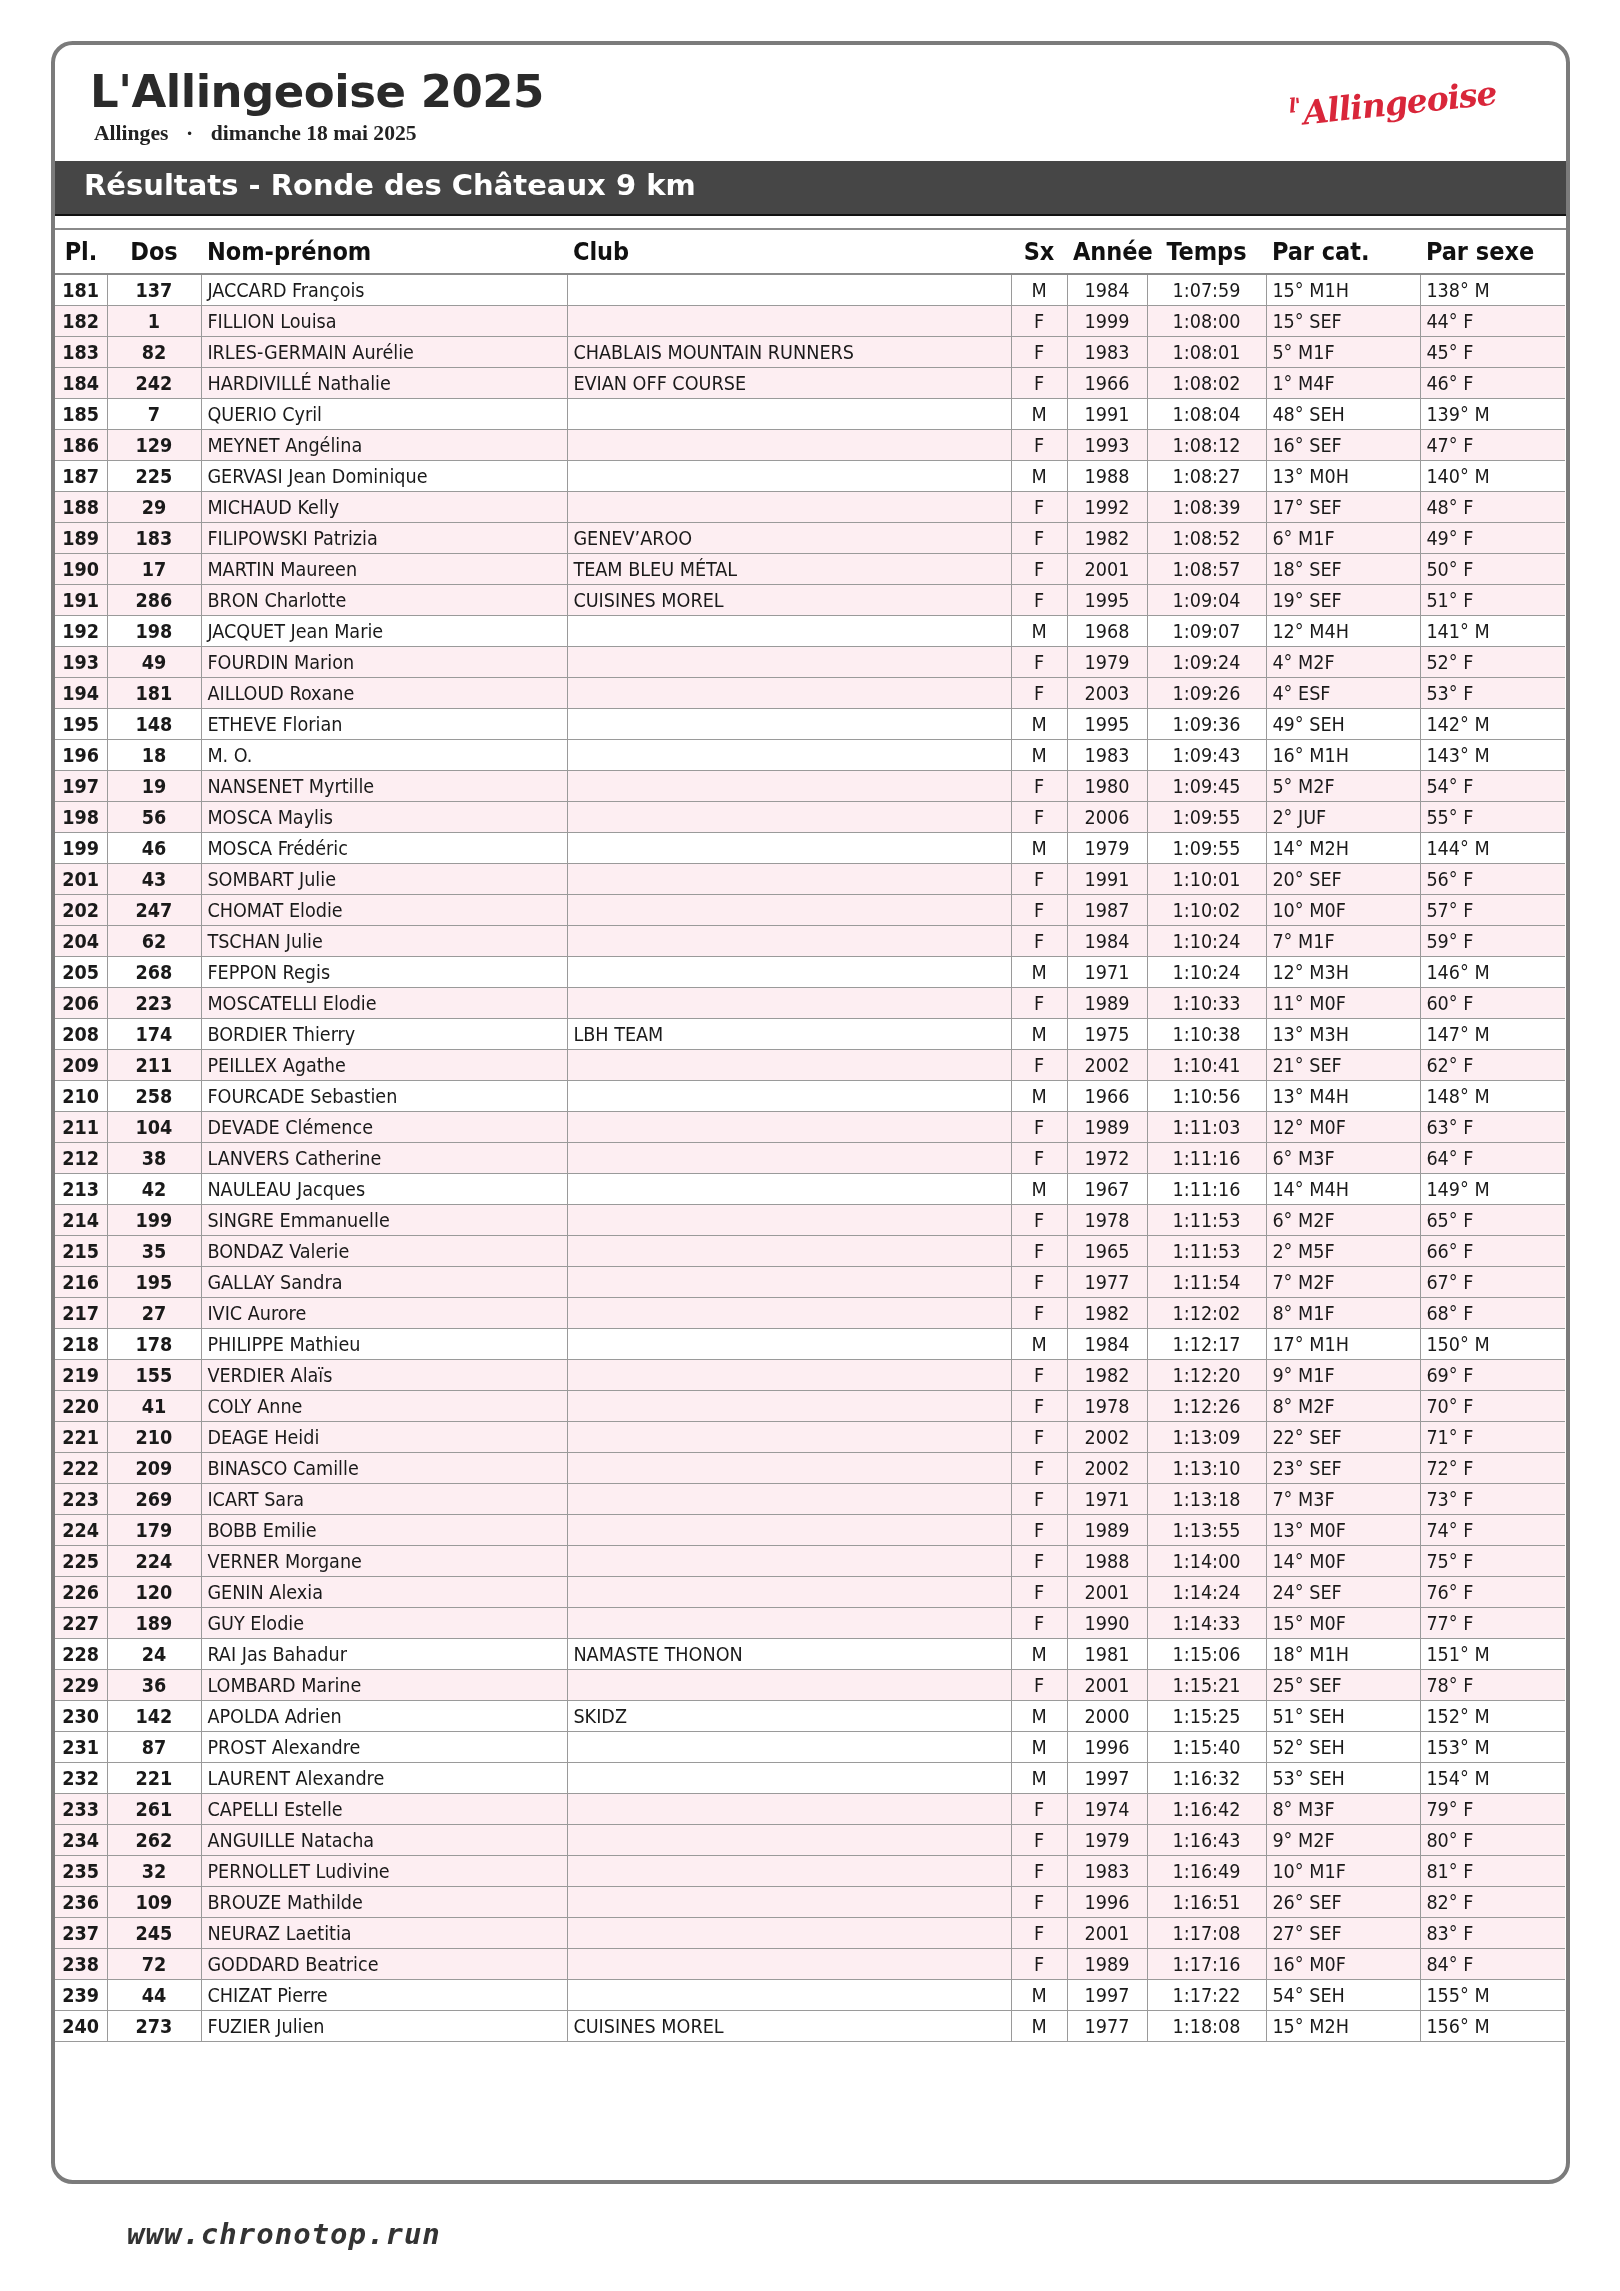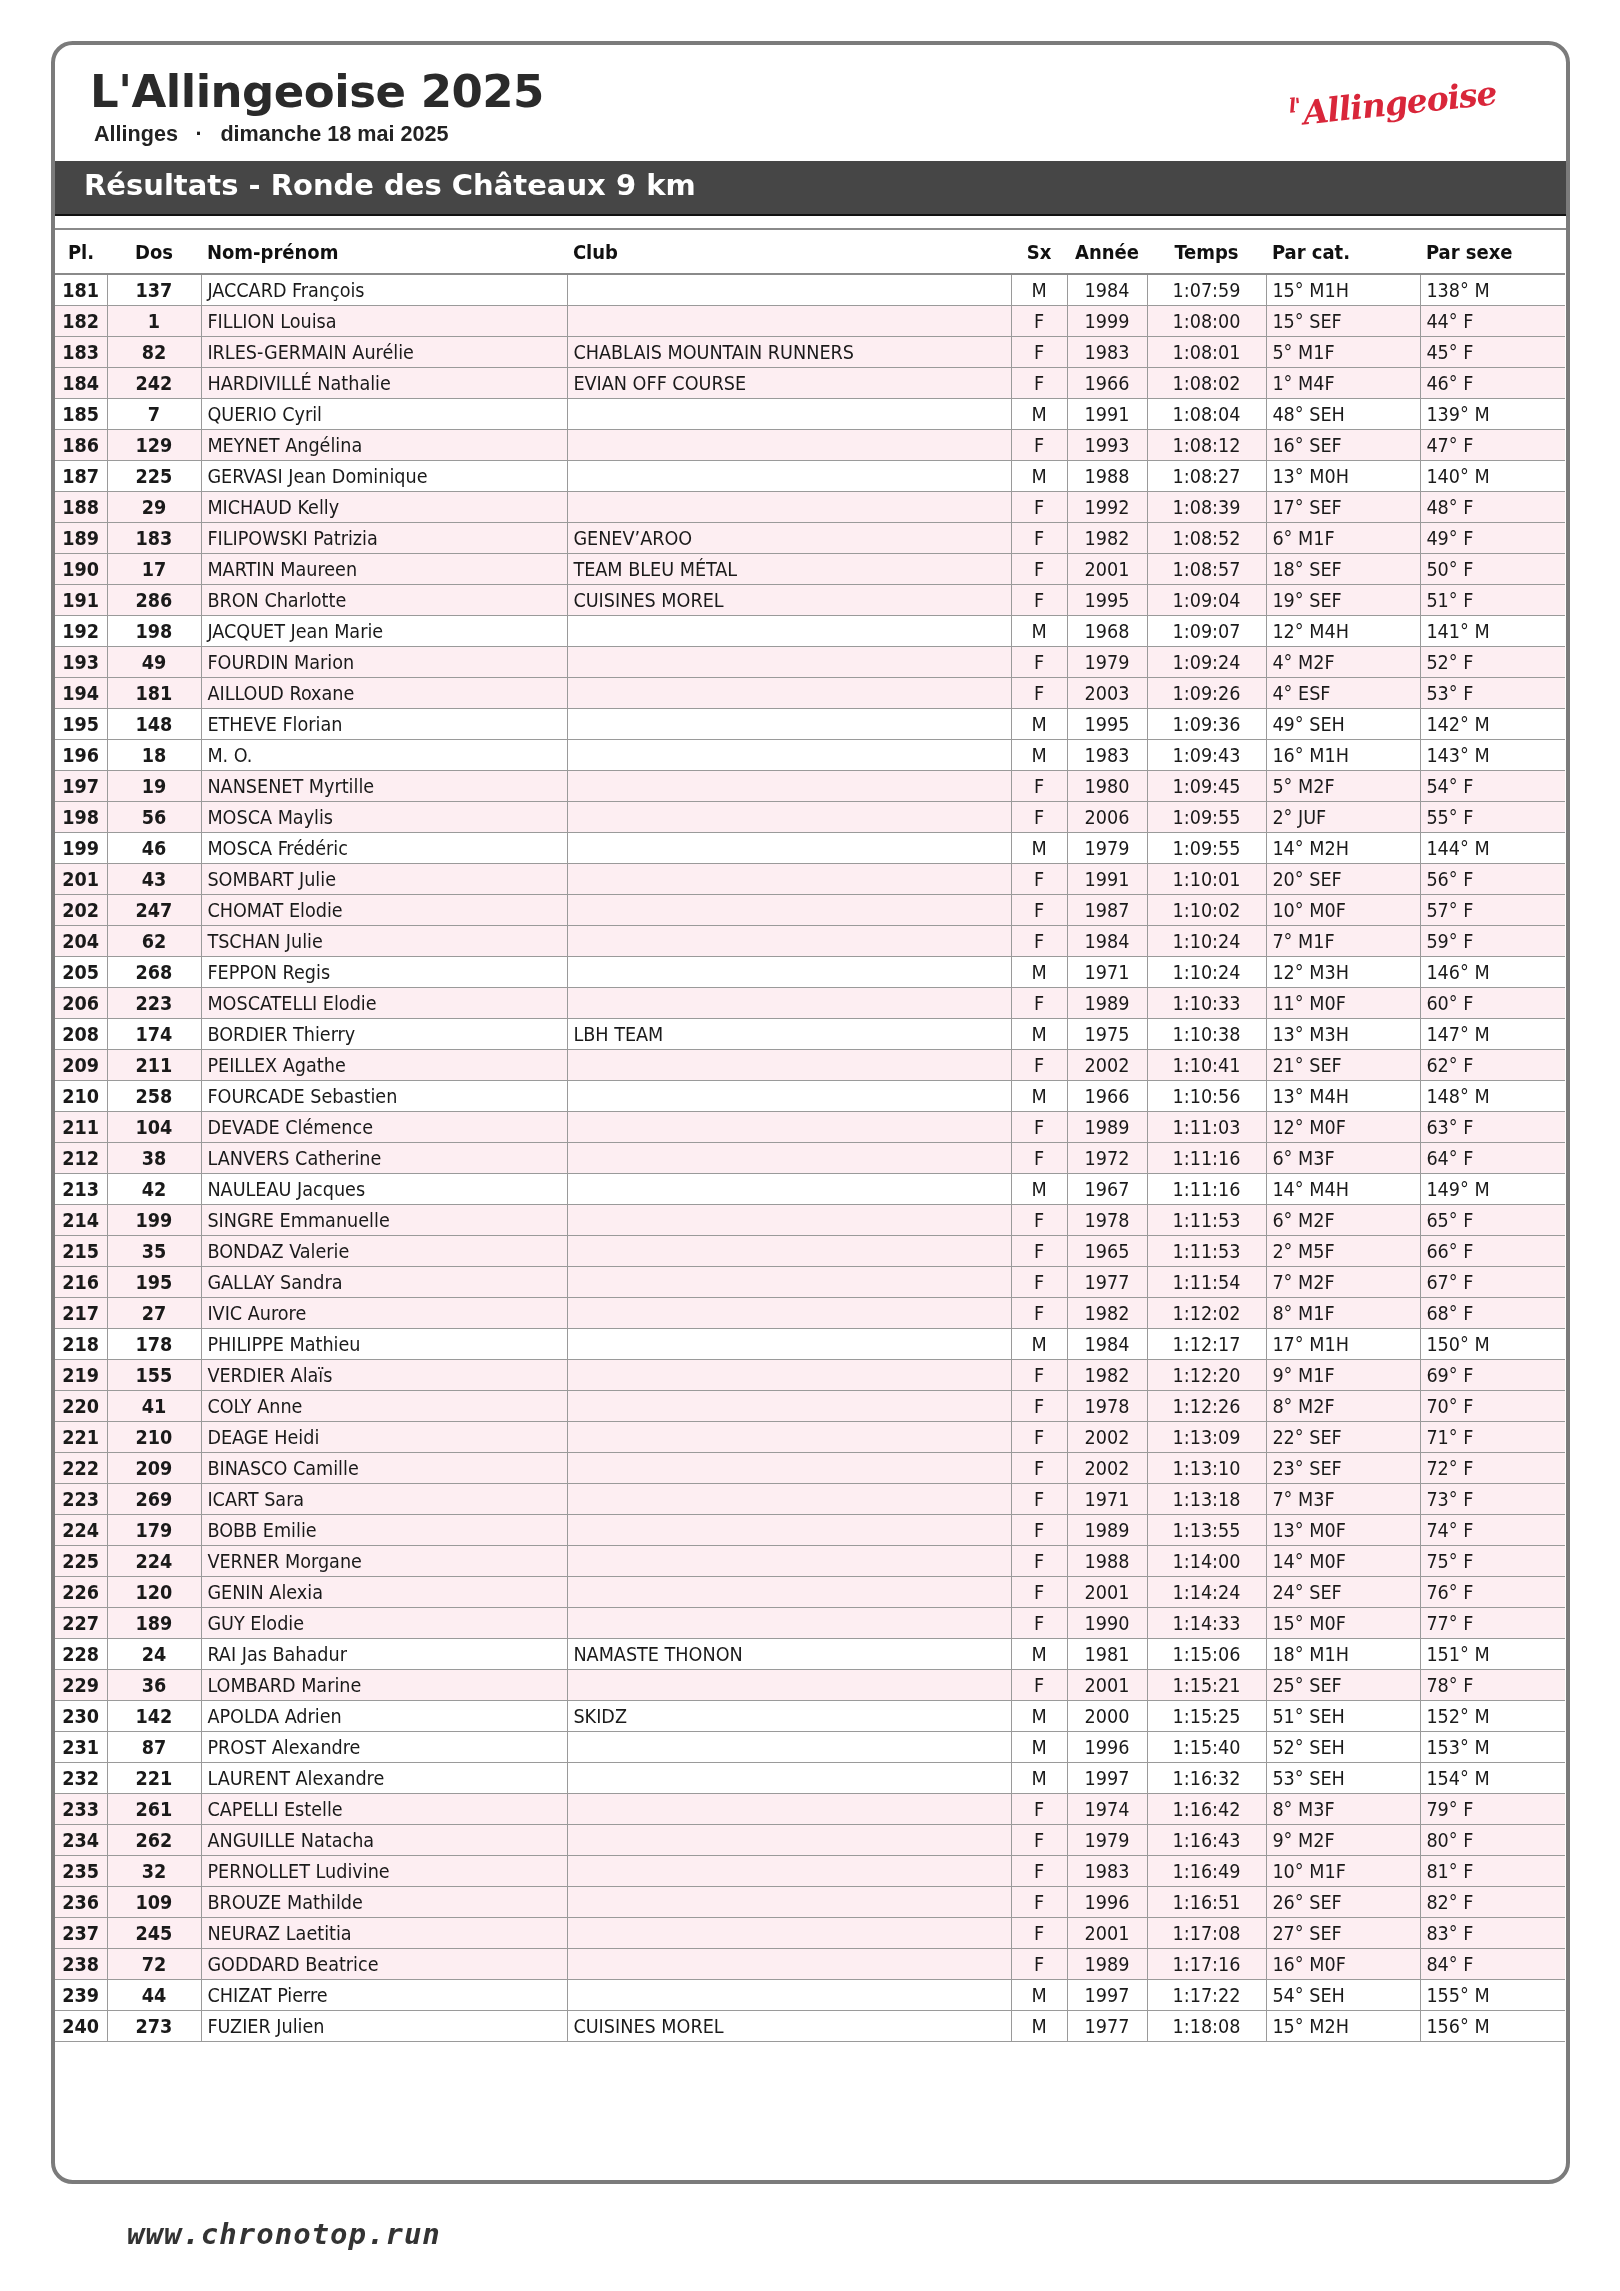--- a/index.html
+++ b/index.html
@@ -4,29 +4,29 @@
 <style>
   html, body { margin:0; padding:0; background:#ffffff; }
   body { width:1620px; height:2292px; position:relative; font-family:"DejaVu Sans", sans-serif; color:#1a1a1a; }
   .frame {
     position:absolute; left:51px; top:41px; width:1519px; height:2143px;
     border:4.9px solid #7b7b7b; border-radius:21.6px; box-sizing:border-box; background:#fff;
     overflow:hidden;
     padding-left:44px;
   }
   .title { position:absolute; left:35px; top:19.6px; font-size:45px; font-weight:bold; color:#2a2a2a; letter-spacing:-0.5px; font-family:"DejaVu Sans", sans-serif; }
-  .subtitle { position:absolute; left:39px; top:76px; font-size:21.6px; font-weight:bold; color:#222; font-family:Liberation Sans, sans-serif; }
+  .subtitle { position:absolute; left:39px; top:76px; font-size:21.6px; font-weight:bold; color:#222; font-family:Liberation Serif, serif; }
   .subtitle .dot { display:inline-block; margin:0 17.6px; }
   .logo { position:absolute; right:69px; top:39px; font-family:"DejaVu Serif", serif; font-style:italic; font-weight:bold; font-size:33px; color:#d9263a; transform:rotate(-6deg); letter-spacing:-1px; }
   .logo .pre { font-size:19.6px; vertical-align:top; margin-right:2px; }
   .banner { position:absolute; left:0; right:0; top:116px; height:53px; background:#464646; border-bottom:2.9px solid #111; }
   .banner span { position:absolute; left:29px; top:6.9px; font-size:29px; font-weight:bold; color:#fff; }
   .thead-line { position:absolute; left:0; right:0; top:183px; border-top:2px solid #8a8a8a; }
   table { position:absolute; left:0; top:185px; width:1509px; border-collapse:collapse; table-layout:fixed; font-family:"DejaVu Sans Condensed","DejaVu Sans", sans-serif; }
-  th { height:43px; font-size:20px; font-weight:bold; color:#111; text-align:left; padding:0 5.9px; border-bottom:2px solid #8a8a8a; }
+  th { height:43px; font-size:25px; font-weight:bold; color:#111; text-align:left; padding:0 5.9px; border-bottom:2px solid #8a8a8a; }
   th.c { text-align:center; }
   td { height:30px; font-size:19.6px; padding:0 5.9px; border:1px solid #9a9a9a; white-space:nowrap; overflow:hidden; }
   td:first-child { border-left:none; }
   td:last-child { border-right:none;margin-top:16px; }
   td.c { text-align:center; }
   td.b { font-weight:bold; }
   tr.F td { background:#fdeef2; }
   tr.M td { background:#ffffff; }
   .footer { position:absolute; left:127px; top:2217px; font-family:"DejaVu Sans Mono", monospace; font-weight:bold; font-style:italic; font-size:29px; color:#333; letter-spacing:1px; }
 </style>

